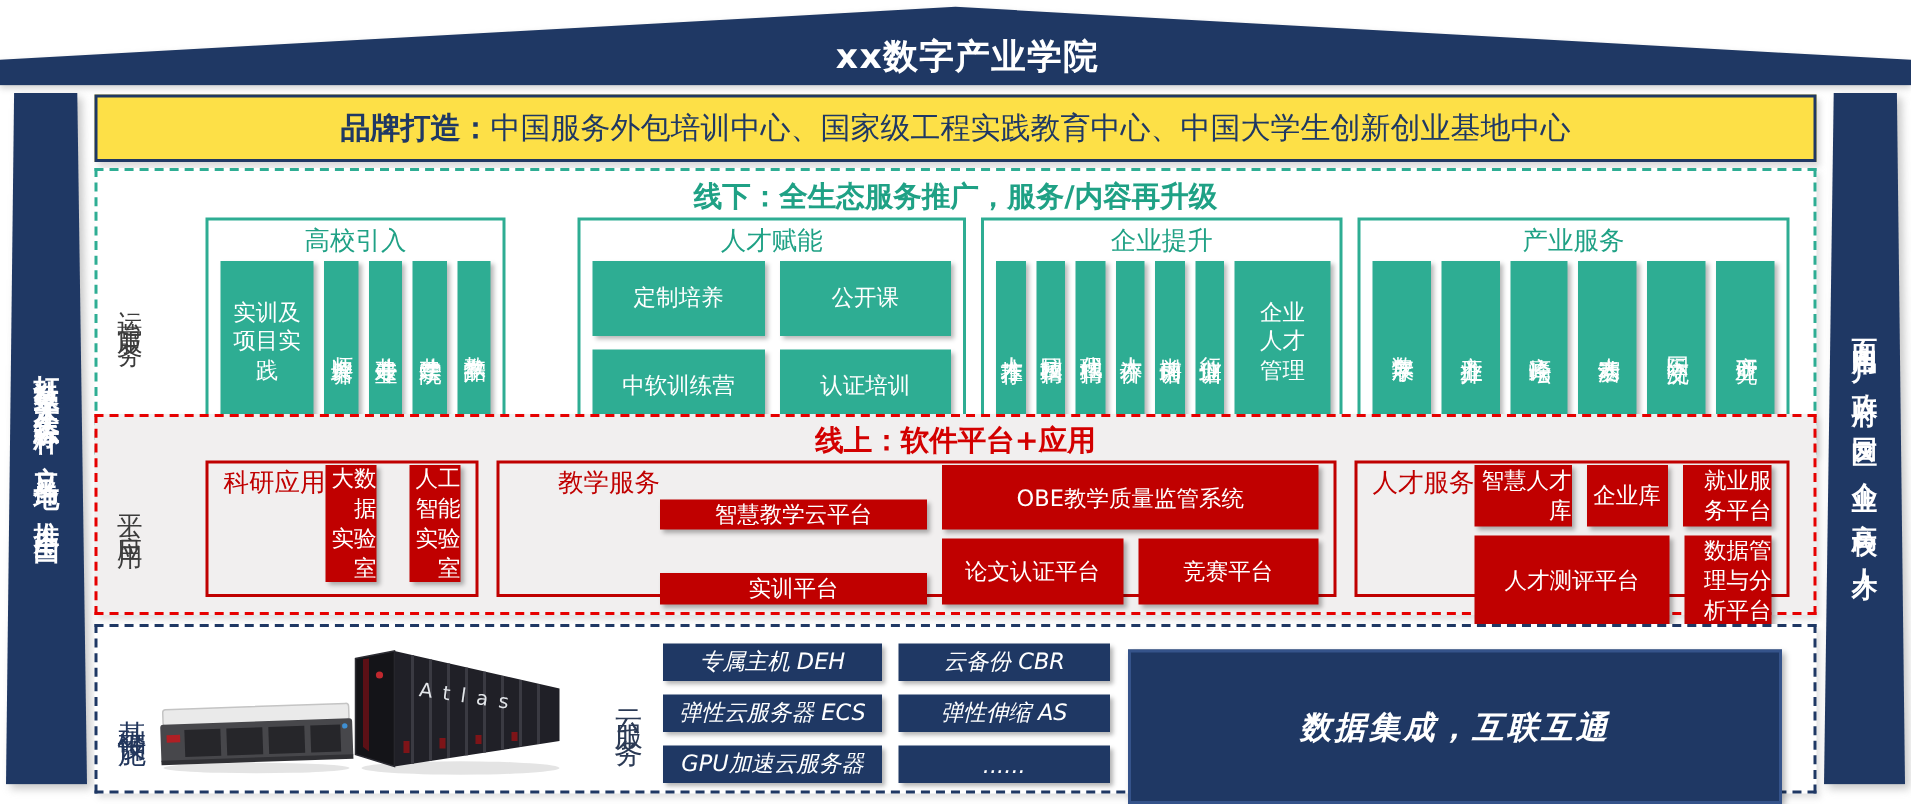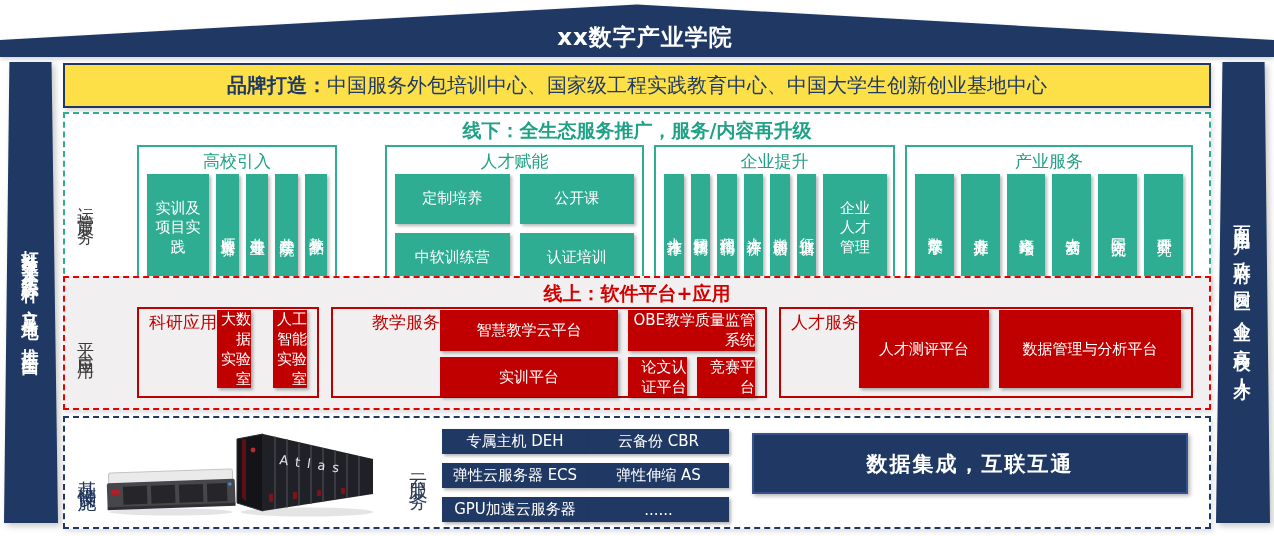--- a/index.html
+++ b/index.html
@@ -65,47 +65,47 @@
   .g-talent .g-body{display:grid;grid-template-columns:1fr 1fr;gap:9px 10px;}
   .g-talent .gblock{box-shadow:2px 2px 3px rgba(0,0,0,.28);}
 
   
   .online{top:276px;height:134px;border:2px dashed var(--red-border);background:var(--gray-bg);}
   .online .sec-header{top:3px;color:var(--red-text);}
   .r-groups{position:absolute;left:72px;right:16px;top:29px;bottom:10px;display:flex;gap:12px;}
   .rgroup{border:2px solid var(--red-block);display:flex;flex-direction:row;padding:1px 10px 8px;}
   .rgroup .g-title{text-align:center;color:var(--red-block);font-size:17px;height:24px;line-height:24px;flex:none;}
   .g-research{width:182px;}
-  .g-teaching{width:436px;padding-left:39px;}
+  .g-teaching{width:560px;padding-left:39px;}
   .g-hr{flex:1;}
   .rblock{background:var(--red-block);color:#fff;font-size:15px;display:flex;align-items:center;justify-content:center;
     text-align:right;box-shadow:2px 2px 3px rgba(0,0,0,.3);line-height:1.35;}
   .g-research .g-body{flex:1;display:flex;gap:22px;}
   .g-research .rblock{flex:1;white-space:pre-line;}
   .rrows{flex:1;display:flex;flex-direction:column;gap:6px;}
   .rrow{flex:1;display:flex;gap:10px;}
   .rrow .rblock{flex:1;}
-  .g-teaching .rrow .rblock.w-fixed{flex:0 0 178px;}
+  .g-teaching .rrow .rblock.w-fixed{flex:0 0 178px;margin-top:23px;}
   .g-hr .rrow1 .rblock:nth-child(1){flex:1.2;}
   .g-hr .rrow1 .rblock:nth-child(3){flex:1.1;}
   .g-hr .rrow2 .rblock:nth-child(1){flex:0 0 130px;}
 
   
   .infra{top:416px;height:113px;border:2px dashed var(--navy);background:#fff;}
   .infra .side-label .vtext{color:#22365c;font-size:19px;letter-spacing:4px;}
   .server-img{position:absolute;}
   .cloud-label{position:absolute;left:341px;top:0;bottom:0;display:flex;align-items:center;}
   .cloud-label .vtext{color:#2b3a55;font-size:19px;letter-spacing:9px;}
   .cloud-grid{position:absolute;left:377px;top:11px;display:grid;
-    grid-template-columns:146px 141px;grid-auto-rows:25px;gap:9px 0;}
+    grid-template-columns:146px 141px;grid-auto-rows:25px;gap:9px 11px;font-style:italic;}
   .cbtn{background:var(--navy);color:#fff;font-size:15px;display:flex;align-items:center;justify-content:center;
     box-shadow:2px 2px 3px rgba(0,0,0,.3);}
-  .data-banner{position:absolute;left:687px;top:15px;width:436px;height:61px;background:var(--navy);
+  .data-banner{position:absolute;left:687px;top:15px;width:436px;height:103px;background:var(--navy);
     border:2px solid var(--navy-border);display:flex;align-items:center;justify-content:center;
-    color:#fff;font-size:21px;font-weight:700;letter-spacing:2px;box-shadow:2px 2px 4px rgba(0,0,0,.3);}
+    color:#fff;font-size:21px;font-weight:700;letter-spacing:2px;box-shadow:2px 2px 4px rgba(0,0,0,.3);font-style:italic;}
 </style>
 </head>
 <body>
 
 <div class="stage">
 
   <div class="top-banner">
     <div class="banner-shape"></div>
     <div class="banner-title">xx数字产业学院</div>
   </div>
@@ -249,20 +249,25 @@
             <div class="rblock w-fixed">实训平台</div>
             <div class="rblock">论文认证平台</div>
             <div class="rblock">竞赛平台</div>
           </div>
         </div>
       </div>
 
       <div class="rgroup g-hr">
         <div class="g-title">人才服务</div>
         <div class="rrows">
+          <div class="rrow rrow1">
+            <div class="rblock">智慧人才库</div>
+            <div class="rblock">企业库</div>
+            <div class="rblock">就业服务平台</div>
+          </div>
           <div class="rrow rrow2">
             <div class="rblock">人才测评平台</div>
             <div class="rblock">数据管理与分析平台</div>
           </div>
         </div>
       </div>
 
     </div>
   </div>
 

